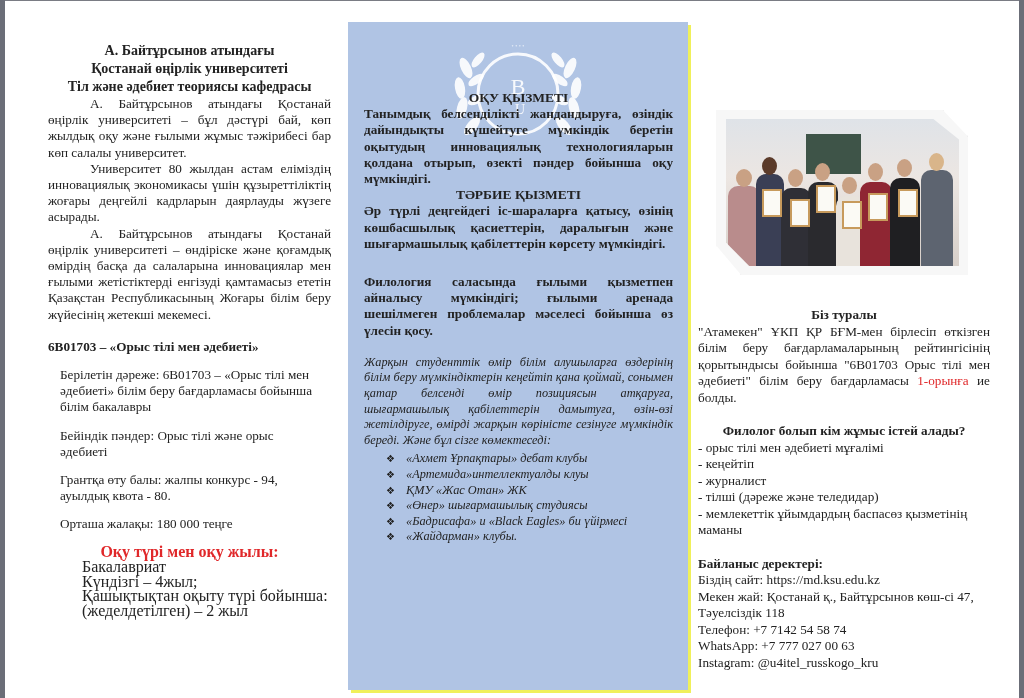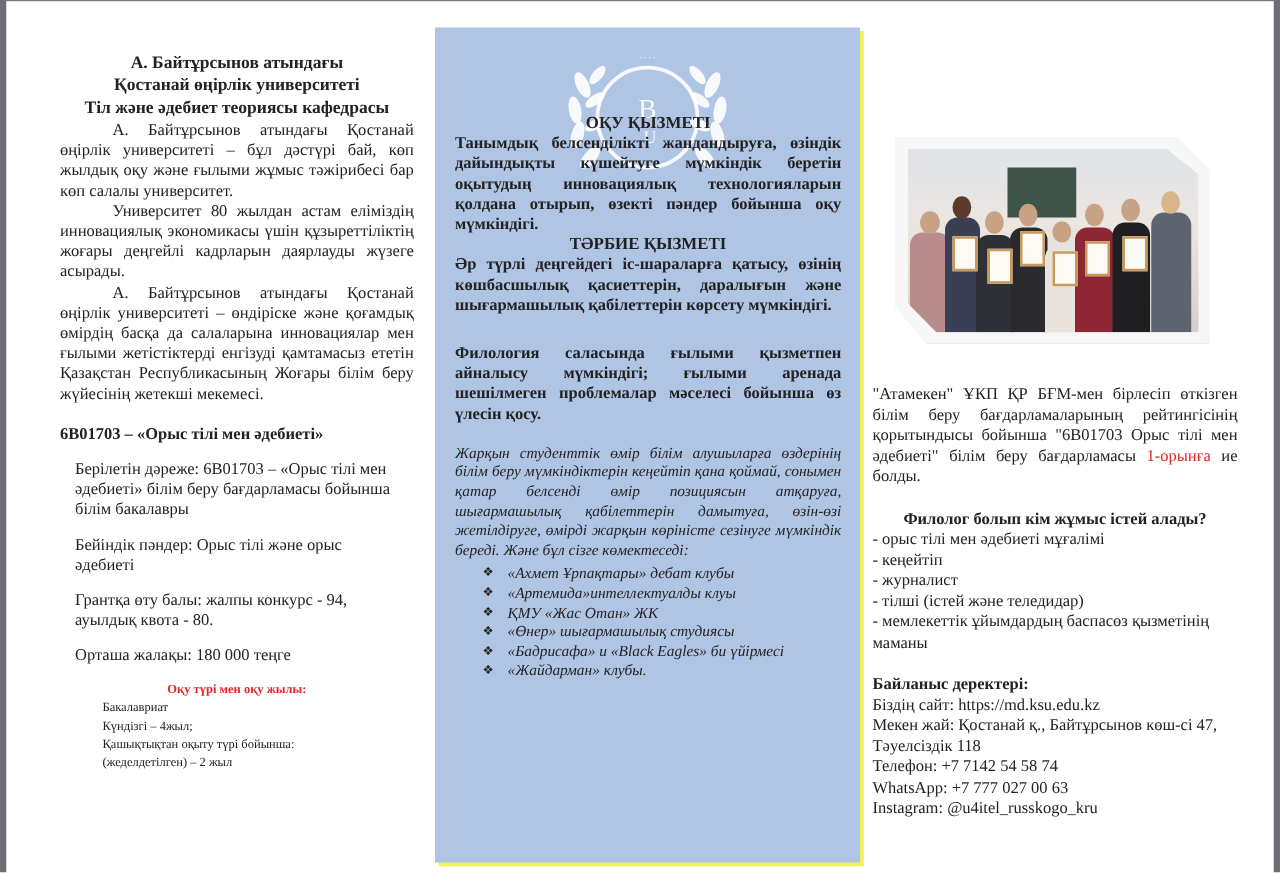--- a/index.html
+++ b/index.html
@@ -13,21 +13,21 @@
   .frame-right { position: absolute; left: 1019px; top: 0; width: 5px; height: 698px; background: #6b6e78; }
   .frame-top { position: absolute; left: 0; top: 0; width: 1024px; height: 1px; background: #7a7c84; }
 
   
   .col-left { position: absolute; left: 48px; top: 42px; width: 283px; font-size: 13.2px; line-height: 16.2px; }
   .title { text-align: center; font-weight: bold; font-size: 14px; line-height: 18px; }
   .para { text-align: justify; text-indent: 42px; margin: 0; }
   .prog-title { font-weight: bold; margin-top: 16px; }
   .plain { margin: 12px; }
   b { font-weight: normal; }
-  .study-block { padding-left: 34px; font-size: 10px; line-height: 14.5px; }
+  .study-block { padding-left: 34px; font-size: 16px; line-height: 14.5px; }
   .study-heading { color: #e0282a; font-weight: bold; text-align: center; margin-left: -34px; margin-bottom: 1px; }
 
   
   .panel {
     position: absolute; left: 348px; top: 22px; width: 340px; height: 668px;
     background: #b0c4e4;
     box-shadow: 3px 3px 0 #f0f05a;
   }
   .logo { position: absolute; left: 100px; top: 14px; width: 140px; height: 110px; }
   .panel-content { position: absolute; left: 16px; top: 68px; width: 309px; font-size: 13.2px; line-height: 16.2px; }
@@ -182,28 +182,29 @@
     <div class="cert" style="left:36px;top:70px;width:16px;height:24px;"></div>
     <div class="cert" style="left:64px;top:80px;width:16px;height:24px;"></div>
     <div class="cert" style="left:90px;top:66px;width:16px;height:24px;"></div>
     <div class="cert" style="left:116px;top:82px;width:16px;height:24px;"></div>
     <div class="cert" style="left:142px;top:74px;width:16px;height:24px;"></div>
     <div class="cert" style="left:172px;top:70px;width:16px;height:24px;"></div>
   </div>
 </div>
 
 <div class="col-right">
+  <div class="center-b">Біз туралы</div>
   <p class="justify"><span>"Атамекен" ҰКП ҚР БҒМ-мен бірлесіп өткізген білім беру бағдарламаларының рейтингісінің қорытындысы бойынша "6B01703 Орыс тілі мен әдебиеті" білім беру бағдарламасы </span><span class="red">1-орынға</span><span> ие болды.</span></p>
 
   <div class="section-gap"></div>
   <div class="center-b">Филолог болып  кім жұмыс істей алады?</div>
   <p class="list-line">- орыс тілі мен әдебиеті мұғалімі</p>
   <p class="list-line">- кеңейтіп</p>
   <p class="list-line">- журналист</p>
-  <p class="list-line">- тілші (істей және теледидар)</p>
+  <p class="list-line">- тілші (дәреже және теледидар)</p>
   <p class="list-line">- мемлекеттік ұйымдардың баспасөз қызметінің маманы</p>
 
   <div class="section-gap"></div>
   <div style="font-weight:bold;">Байланыс деректері:</div>
   <p class="list-line">Біздің сайт: https://md.ksu.edu.kz</p>
   <p class="list-line">Мекен жай: Қостанай қ., Байтұрсынов көш-сі 47, Тәуелсіздік 118</p>
   <p class="list-line">Телефон: +7 7142 54 58 74</p>
   <p class="list-line">WhatsApp: +7 777 027 00 63</p>
   <p class="list-line"><span>Instagram: </span><b>@u4itel_russkogo_kru</b></p>
 </div>

